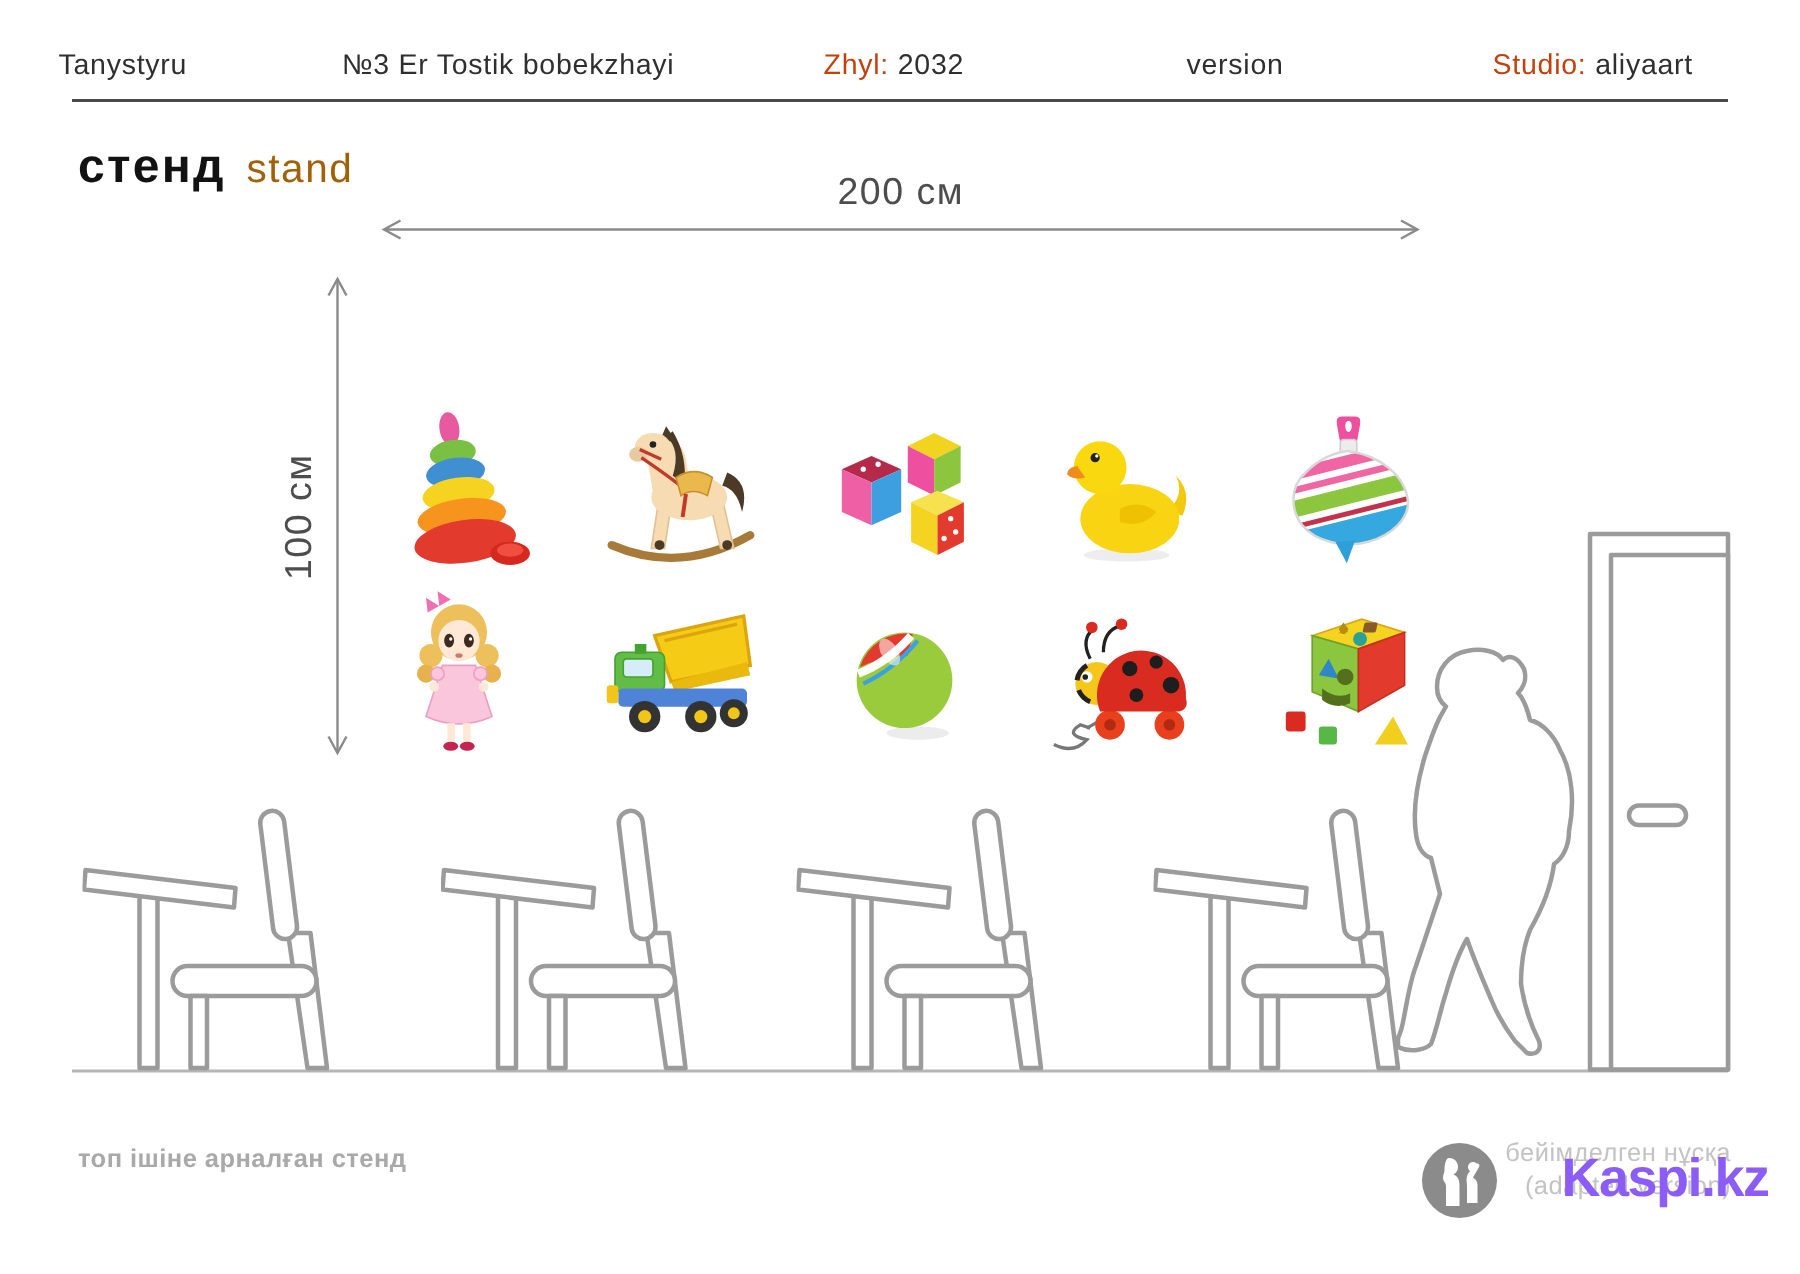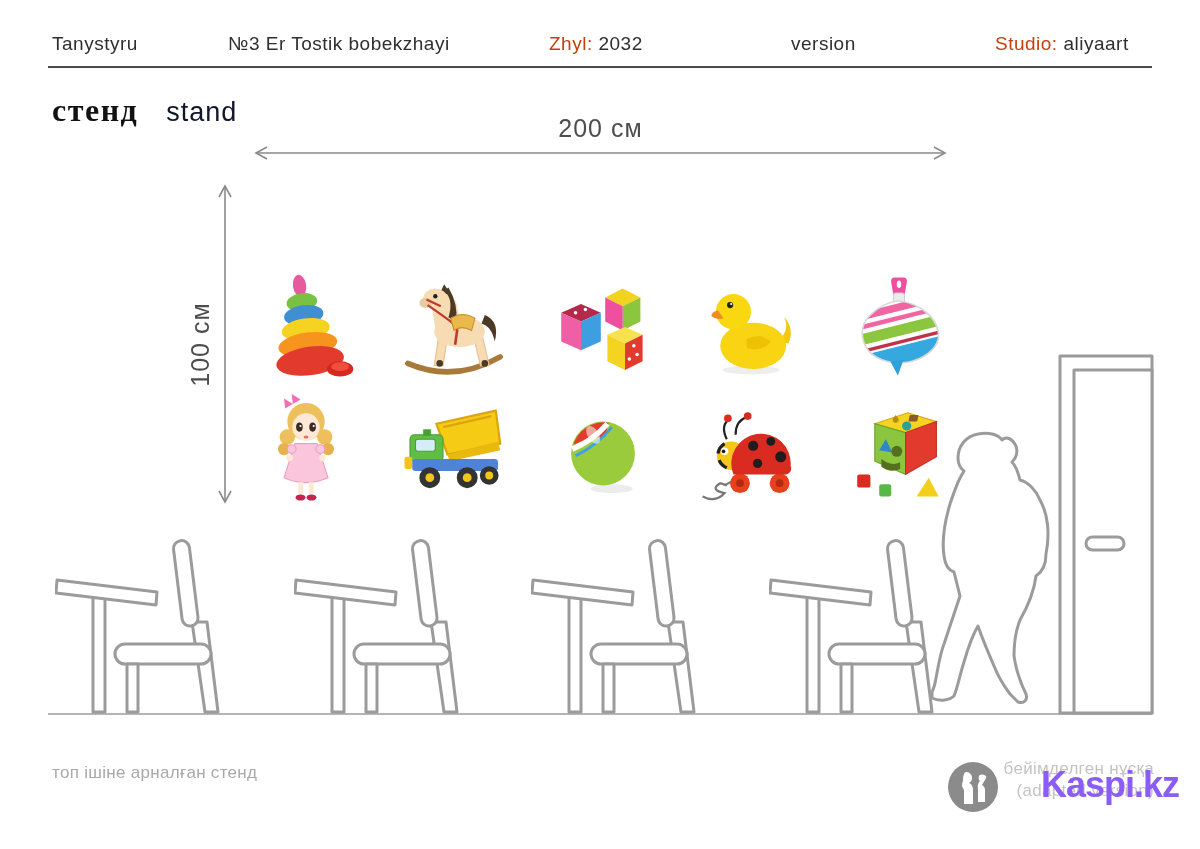--- a/index.html
+++ b/index.html
@@ -6,22 +6,22 @@
   body{font-family:"Liberation Sans", sans-serif; color:#2e2e2e;}
   .page{position:relative;width:1200px;height:849px;background:#fff;overflow:hidden;}
 
   
   .hdr-item{position:absolute;top:33px;font-size:19px;letter-spacing:.5px;color:#2f2f2f;white-space:nowrap;}
   .hdr-muted{color:#c2410c;}
   .hdr-rule{position:absolute;left:48px;top:66px;width:1104px;height:2px;background:#4a4a4a;}
 
   
   .title{position:absolute;left:52px;top:92px;}
-  .title-main{font-size:32px;font-weight:bold;color:#121212;letter-spacing:1.5px;font-family:Liberation Serif, serif;}
-  .title-sub{font-size:27px;color:#0f172a;margin-left:28px;letter-spacing:1px;}
+  .title-main{font-size:32px;font-weight:bold;color:#121212;letter-spacing:1.5px;}
+  .title-sub{font-size:27px;color:#a16207;margin-left:14px;letter-spacing:1px;}
 
   
   .dim-label-w{position:absolute;left:253px;top:114px;width:695px;text-align:center;font-size:25px;color:#4d4d4d;letter-spacing:1px;}
   .dim-label-h{position:absolute;left:120px;top:330px;width:160px;text-align:center;font-size:25px;color:#4d4d4d;letter-spacing:1px;transform:rotate(-90deg);transform-origin:center;}
   .dim-svg{position:absolute;}
 
   
   .ribbon{position:absolute;left:253px;top:174px;width:695px;height:86px;}
   .ribbon-text{position:absolute;left:36px;top:9px;width:623px;height:56px;display:flex;align-items:center;justify-content:center;
     color:#fff;font-size:30px;font-weight:bold;letter-spacing:.5px;white-space:nowrap;}
@@ -30,32 +30,32 @@
   .toys-row{position:absolute;left:250px;width:705px;height:120px;display:flex;justify-content:space-between;align-items:center;}
   .toys-row-1{top:266px;}
   .toys-row-2{top:388px;}
   .toy{width:112px;height:116px;display:flex;align-items:center;justify-content:center;}
   .toy svg{width:110px;height:112px;}
 
   
   .scene{position:absolute;left:0;top:0;width:1200px;height:849px;pointer-events:none;}
 
   
-  .foot-left{position:absolute;left:52px;top:762px;font-size:17px;line-height:22px;color:#a9a9a9;letter-spacing:.3px;}
+  .foot-left{position:absolute;left:52px;top:762px;font-size:17px;line-height:22px;color:#a9a9a9;letter-spacing:.3px;font-weight:bold;}
   .foot-right{position:absolute;right:46px;top:758px;font-size:17px;line-height:22px;color:#c3c3c3;text-align:right;letter-spacing:.3px;}
   .watermark{position:absolute;left:946px;top:758px;width:226px;height:62px;}
   .watermark-text{position:absolute;left:58px;top:6px;font-size:36px;font-weight:bold;color:#8b5cf6;letter-spacing:-1px;margin-left:37px;}
   .defs-holder{position:absolute;width:0;height:0;overflow:hidden;}
 </style>
 </head>
 <body>
 
 <div class="page">
 
-  <div class="hdr-item" style="left:52px">Tanystyru</div>
+  <div class="hdr-item" style="left:39px">Tanystyru</div>
   <div class="hdr-item" style="left:228px">№3 Er Tostik bobekzhayi</div>
   <div class="hdr-item" style="left:549px">
     <span class="hdr-muted">Zhyl:</span>
     <span>2032</span>
   </div>
   <div class="hdr-item" style="left:791px">version</div>
   <div class="hdr-item" style="left:995px">
     <span class="hdr-muted">Studio:</span>
     <span>aliyaart</span>
   </div>

